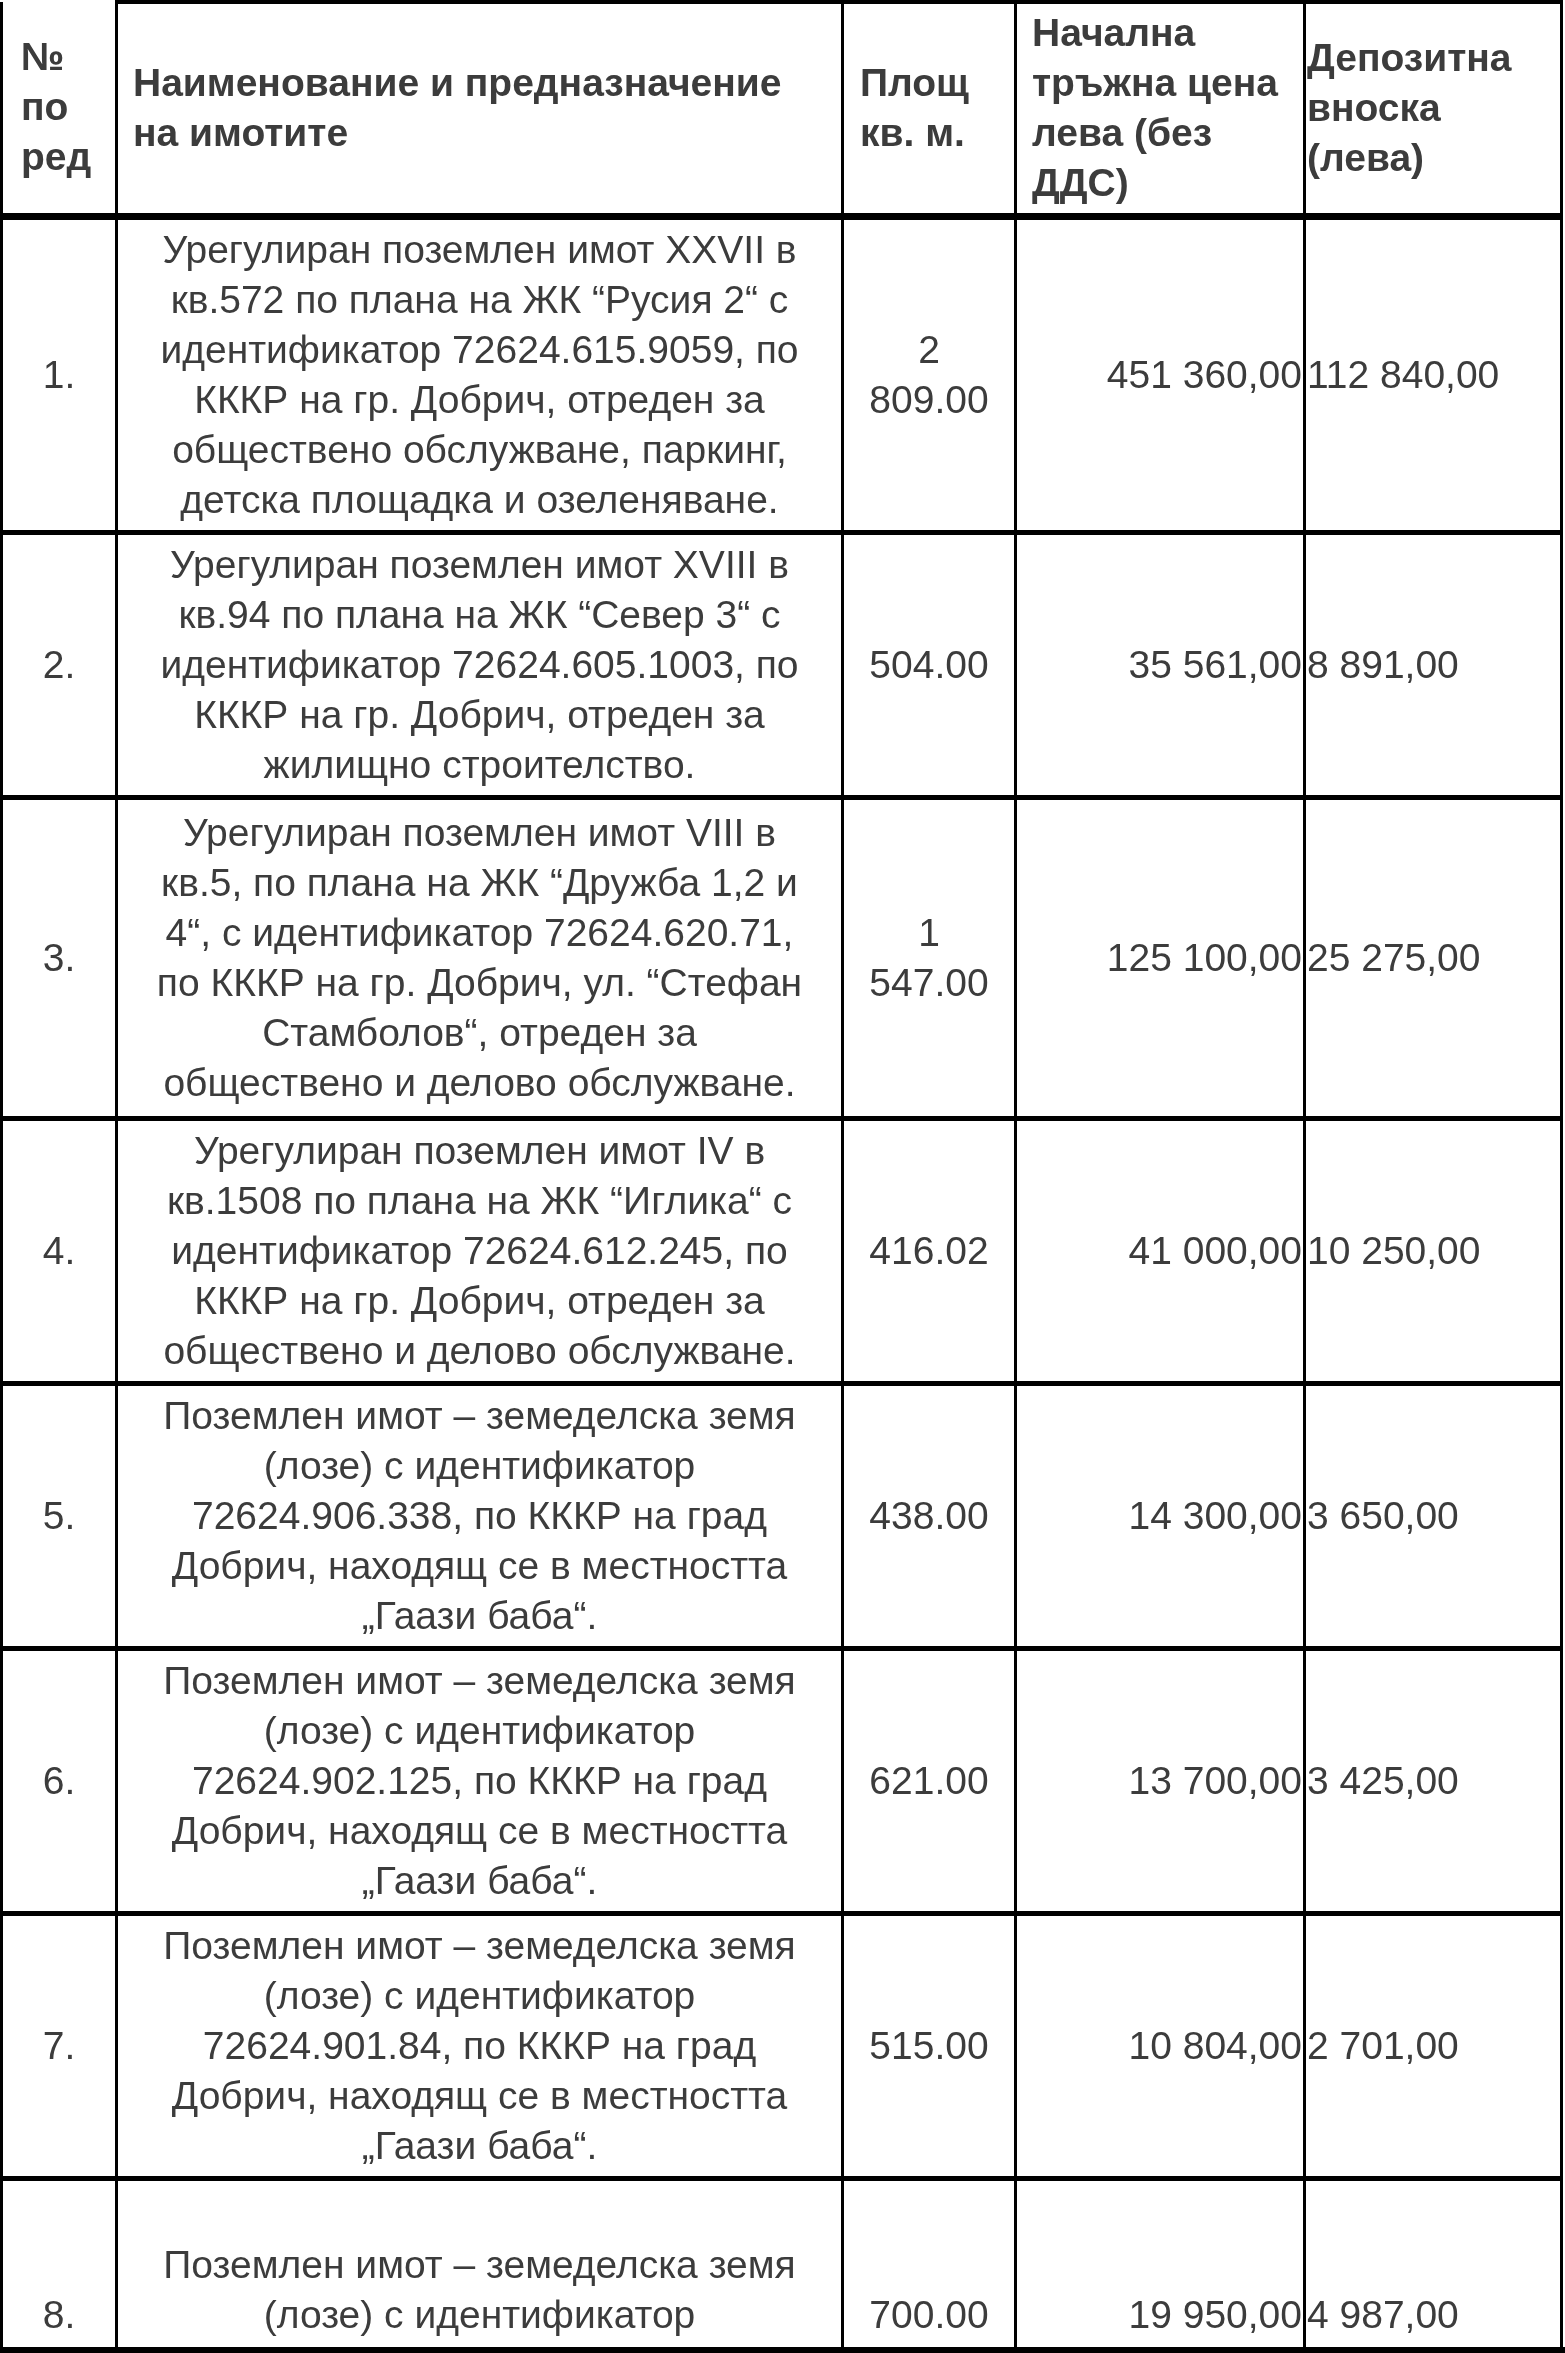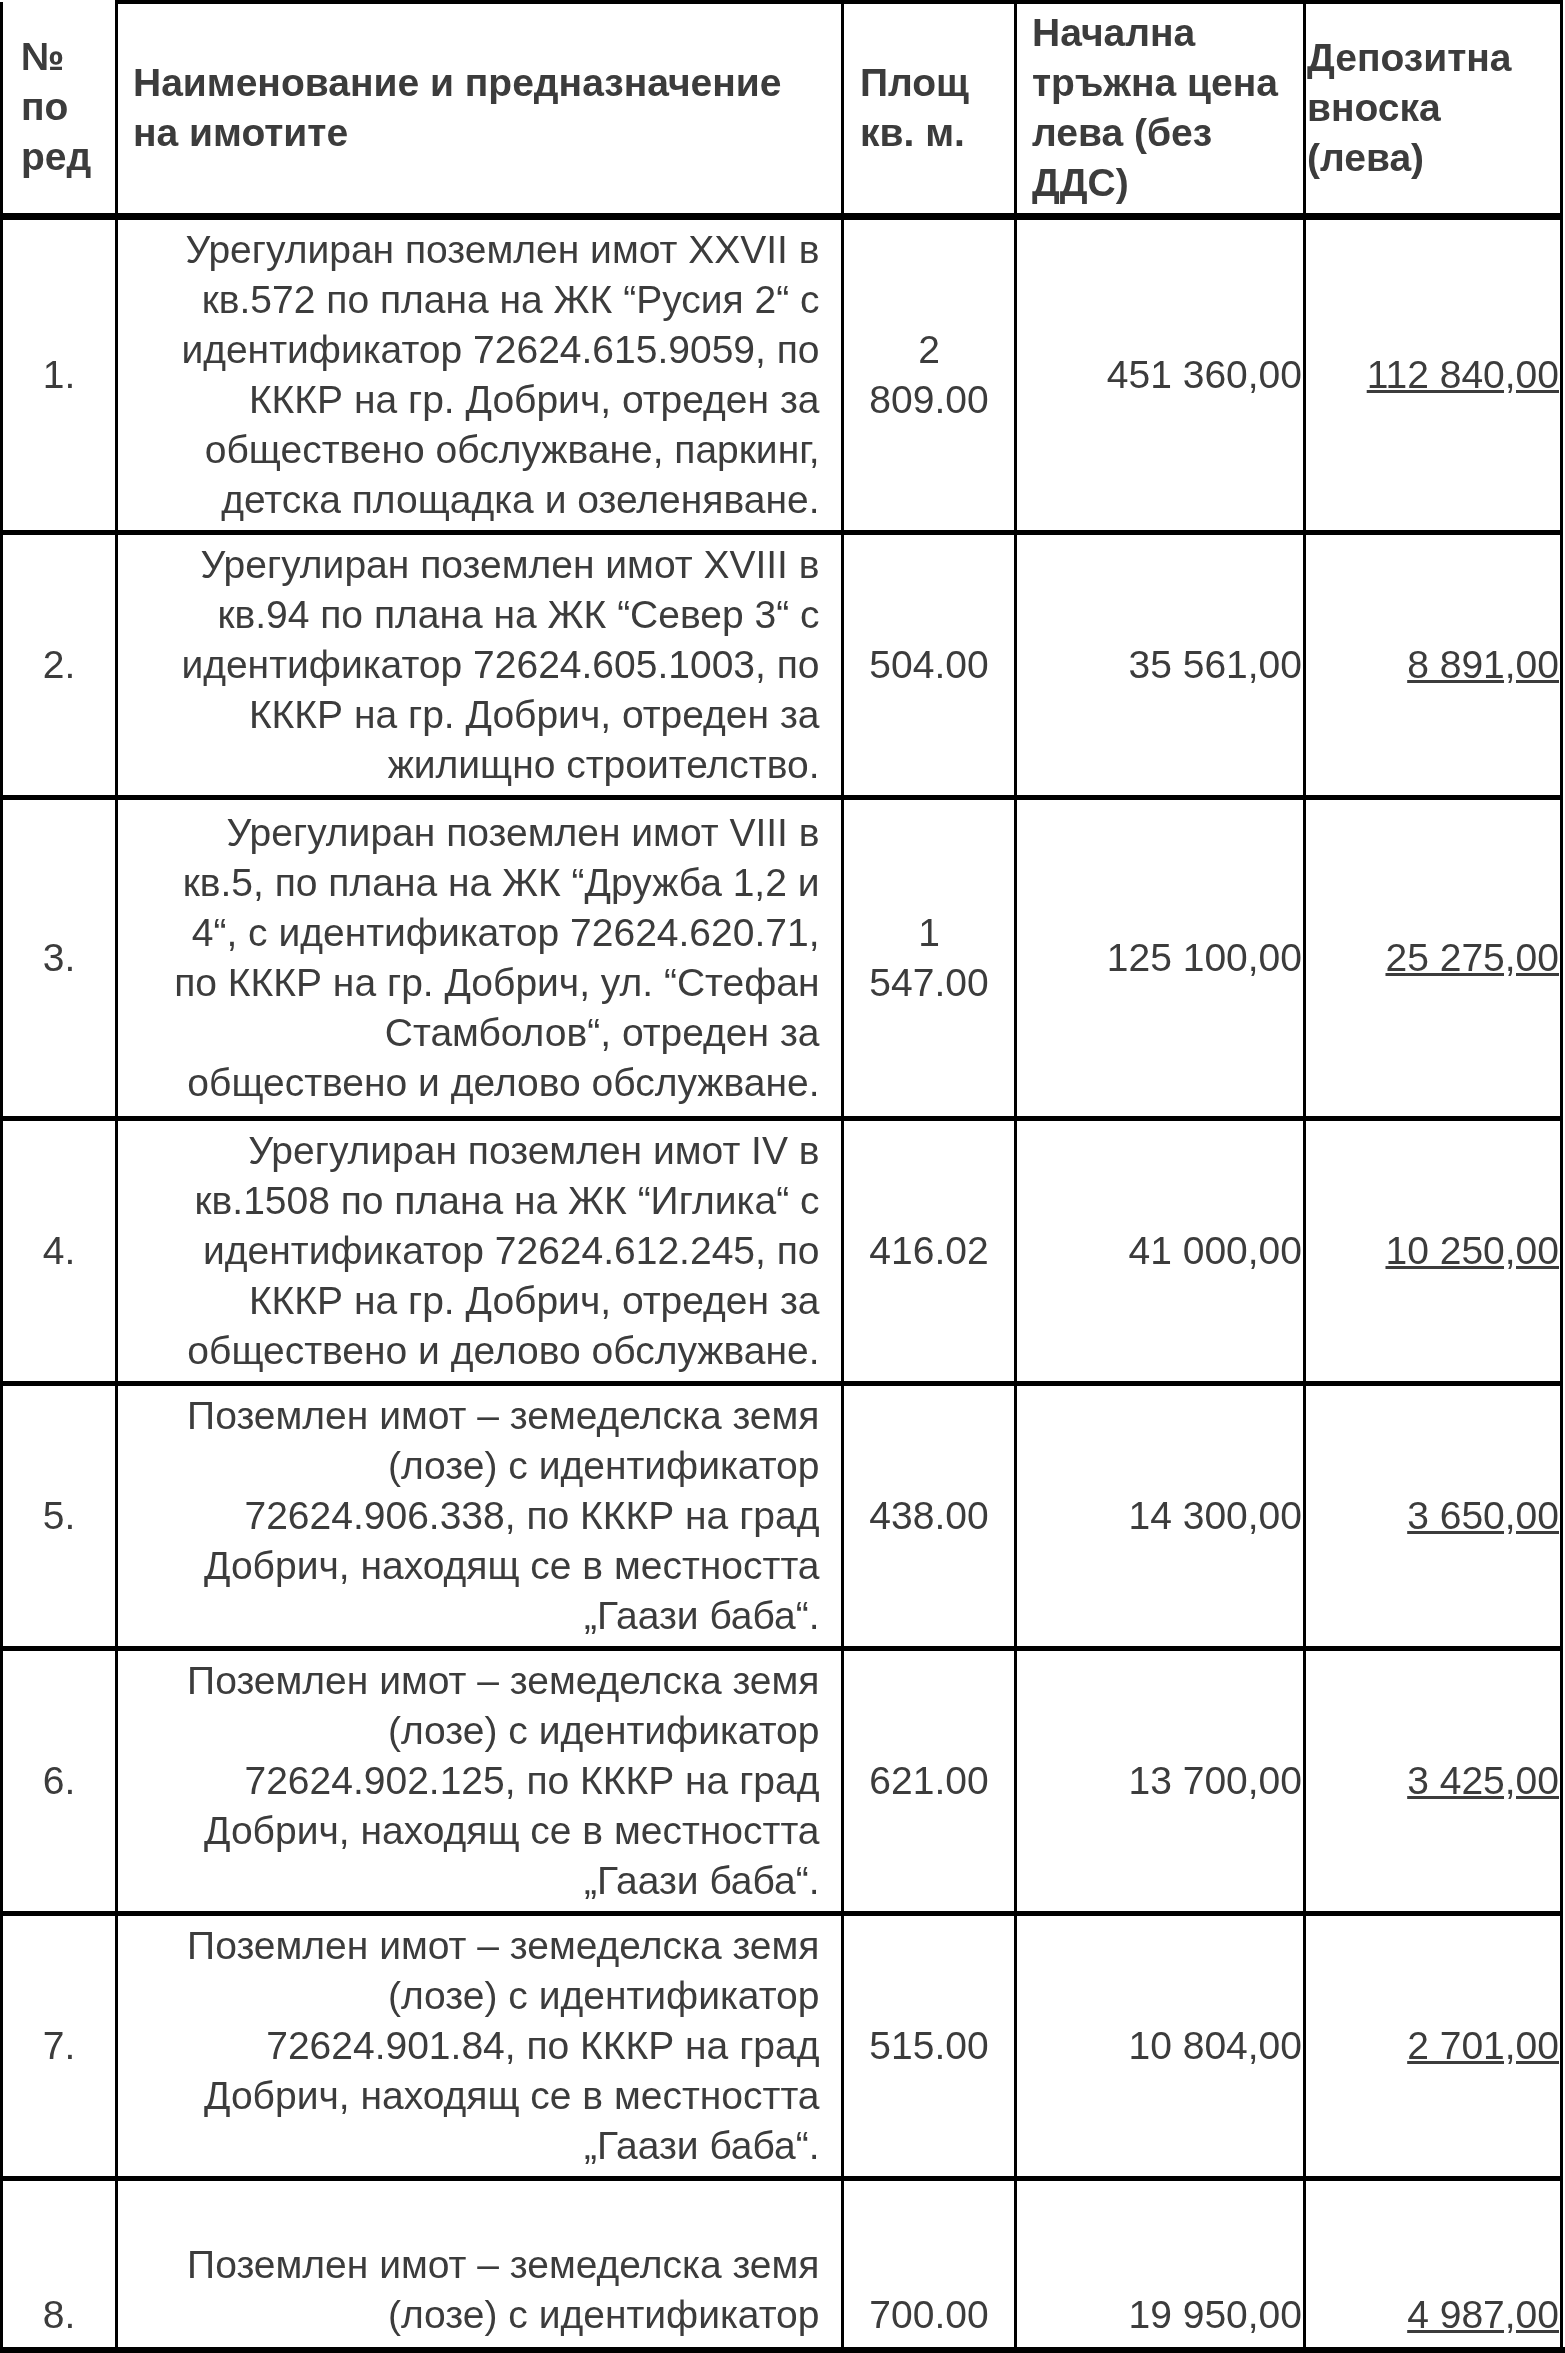--- a/index.html
+++ b/index.html
@@ -40,24 +40,24 @@
     font-weight: bold;
     text-align: left;
     border-bottom: 7.5px solid #000;
     border-top: 4.1px solid #000;
   }
   table.props thead th.no-top {
     border-top: 0;
   }
   .pre { white-space: pre-line; }
   .cell-num   { text-align: center; }
-  .cell-desc  { text-align: right; padding: 5px 21.5px; }
+  .cell-desc  { text-align: center; padding: 5px 21.5px; }
   .cell-area  { text-align: center; white-space: pre-line; }
   .cell-price { text-align: right; }
-  .cell-dep   { text-align: right; text-decoration: underline; }
+  .cell-dep   { text-align: left; }
   th.h-num   { padding-left: 18px; }
   th.h-name  { padding-left: 15px; padding-right: 21.5px; }
   th.h-area  { padding-left: 16px; }
   th.h-price { padding-left: 15px; padding-right: 15px; text-align: justify; }
   th.h-dep   { padding-left: 1px; }
   
   .bottom-edge {
     position: absolute;
     left: 0;
     top: 2347px;

